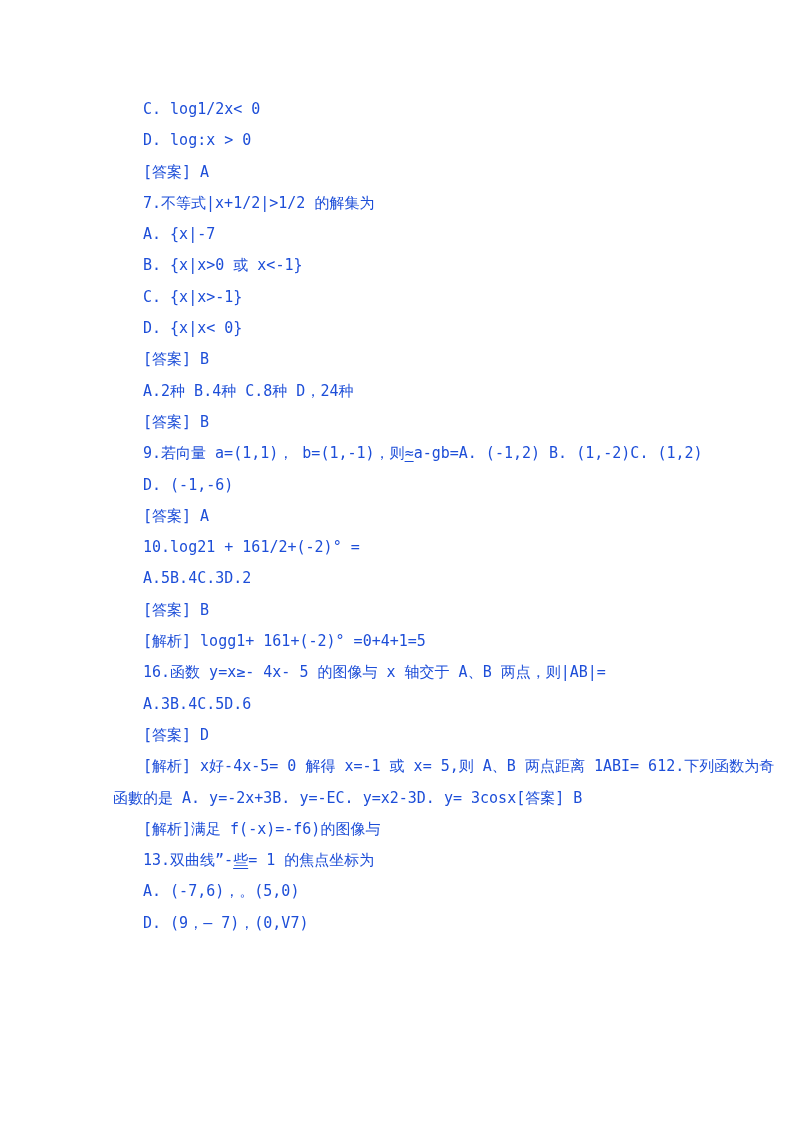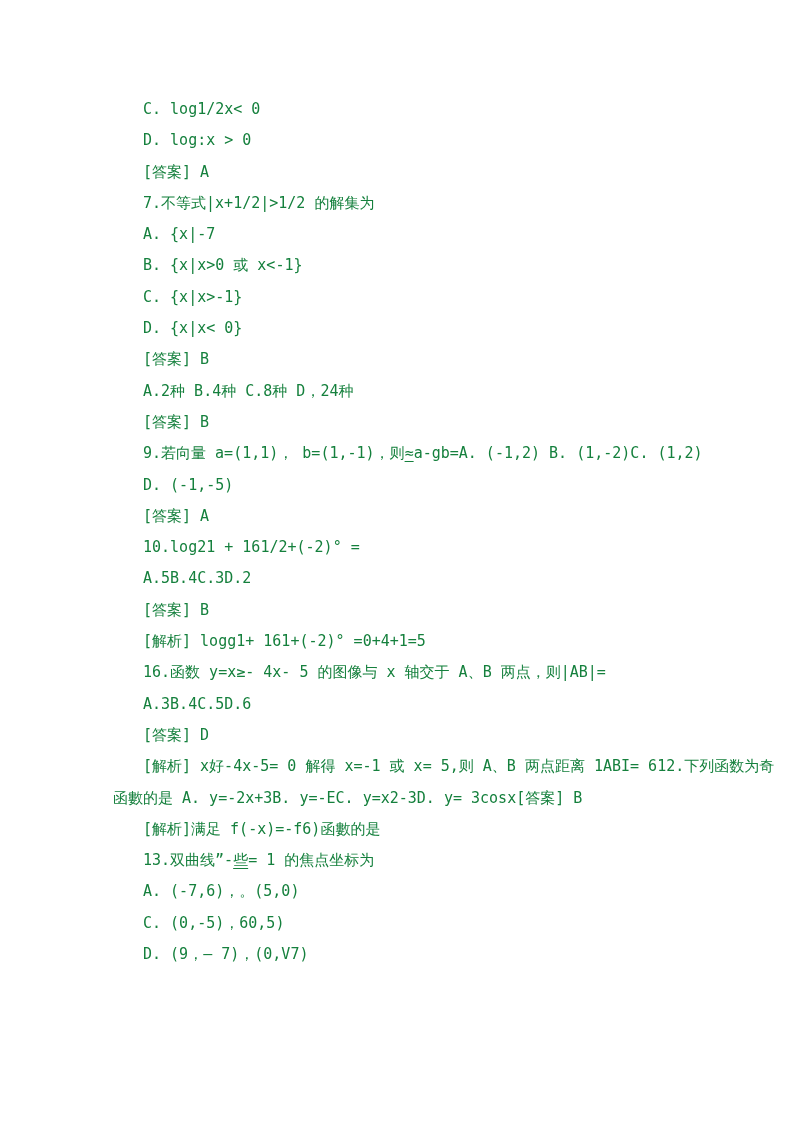--- a/index.html
+++ b/index.html
@@ -12,21 +12,21 @@
     width: 794px;
     height: 1123px;
     margin: 0 auto;
     background: #ffffff;
     box-sizing: border-box;
     padding: 94px 48px 0 113px;
     overflow: hidden;
     font-family: "DejaVu Sans Mono", "DejaVu Sans", monospace;
     font-size: 15px;
     line-height: 31.3px;
-    color: #15803d;
+    color: #1d4ed8;
   }
   .line {
     white-space: pre;
   }
   .indent {
     padding-left: 30px;
   }
   .u {
     text-decoration: underline;
     text-underline-offset: 3px;
@@ -41,29 +41,28 @@
   <div class="line indent">[答案] A</div>
   <div class="line indent">7.不等式|x+1/2|&gt;1/2 的解集为</div>
   <div class="line indent">A. {x|-7</div>
   <div class="line indent">B. {x|x&gt;0 或 x&lt;-1}</div>
   <div class="line indent">C. {x|x&gt;-1}</div>
   <div class="line indent">D. {x|x&lt; 0}</div>
   <div class="line indent">[答案] B</div>
   <div class="line indent">A.2种 B.4种 C.8种 D，24种</div>
   <div class="line indent">[答案] B</div>
   <div class="line indent"><span>9.若向量 a=(1,1)， b=(1,-1)，则</span><span class="u">≈</span><span>a-gb=A. (-1,2) B. (1,-2)C. (1,2)</span></div>
-  <div class="line indent">D. (-1,-5)</div>
+  <div class="line indent">D. (-1,-6)</div>
   <div class="line indent">[答案] A</div>
   <div class="line indent">10.log21 + 161/2+(-2)° =</div>
   <div class="line indent">A.5B.4C.3D.2</div>
   <div class="line indent">[答案] B</div>
   <div class="line indent">[解析] logg1+ 161+(-2)° =0+4+1=5</div>
   <div class="line indent">16.函数 y=x≥- 4x- 5 的图像与 x 轴交于 A、B 两点，则|AB|=</div>
   <div class="line indent">A.3B.4C.5D.6</div>
   <div class="line indent">[答案] D</div>
   <div class="line indent">[解析] x好-4x-5= 0 解得 x=-1 或 x= 5,则 A、B 两点距离 1ABI= 612.下列函数为奇</div>
   <div class="line">函數的是 A. y=-2x+3B. y=-EC. y=x2-3D. y= 3cosx[答案] B</div>
-  <div class="line indent">[解析]满足 f(-x)=-f6)函數的是</div>
+  <div class="line indent">[解析]满足 f(-x)=-f6)的图像与</div>
   <div class="line indent"><span>13.双曲线”-</span><span class="u">些</span><span>= 1 的焦点坐标为</span></div>
   <div class="line indent">A. (-7,6)，。(5,0)</div>
-  <div class="line indent">C. (0,-5)，60,5)</div>
   <div class="line indent">D. (9，— 7)，(0,V7)</div>
 </div>
 
 </body></html>

